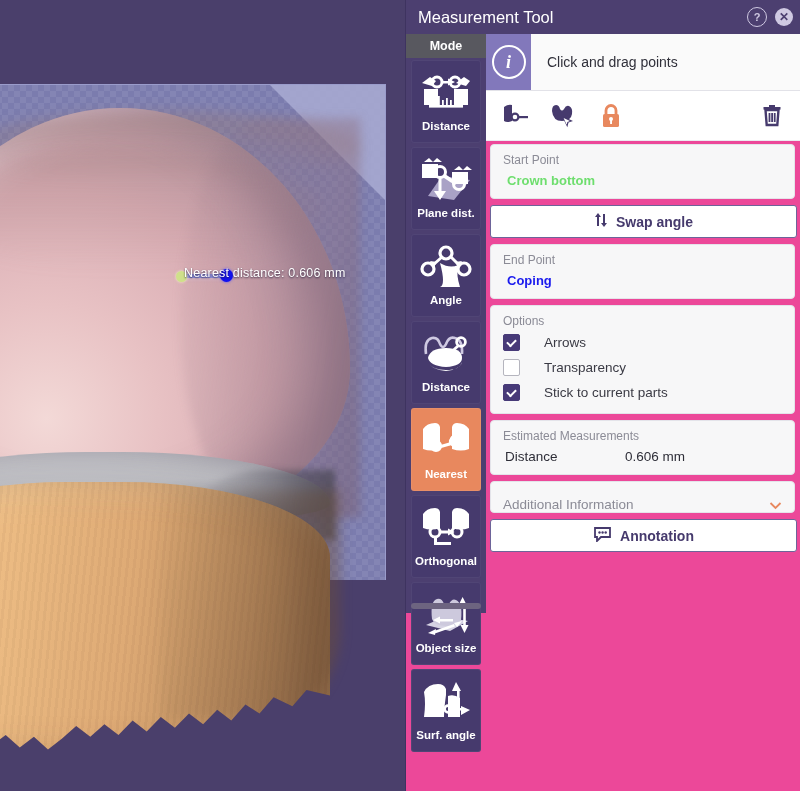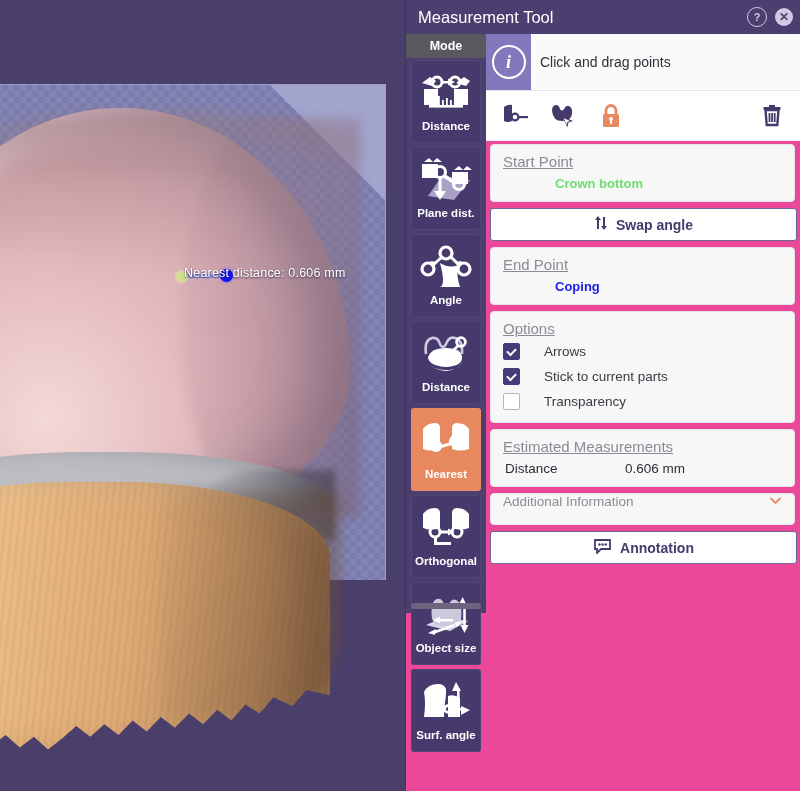--- a/index.html
+++ b/index.html
@@ -124,48 +124,48 @@
   .mode-ico svg{display:block;}
   .mode-label{color:#fff;font-size:11.5px;font-weight:bold;line-height:1;padding-bottom:5px;}
   .rail-scroll{position:absolute;left:5px;bottom:4px;width:70px;height:6px;background:#6d6480;border-radius:3px;}
 
   
   .content{flex:1;position:relative;padding:0;}
 
   .infobar{display:flex;align-items:stretch;height:56px;background:#fafafa;border-bottom:1px solid #e2e2e8;}
   .infobar-ico{width:45px;background:#8278bb;display:flex;align-items:center;justify-content:center;}
   .i-circle{width:30px;height:30px;border-radius:50%;border:2.2px solid #fff;color:#fff;display:flex;align-items:center;justify-content:center;font-family:"Liberation Serif",serif;font-style:italic;font-size:18px;font-weight:bold;}
-  .infobar-text{flex:1;display:flex;align-items:center;padding-left:9px;color:#30303a;font-size:14px;}
+  .infobar-text{flex:1;display:flex;align-items:center;padding-left:16px;color:#30303a;font-size:14px;}
 
   .toolrow{height:49px;background:#fff;display:flex;align-items:center;padding:0 14px;gap:18px;border-bottom:1px solid #ebebf0;}
   .toolrow .spacer{flex:1;}
   .tool-ico{width:30px;height:30px;display:flex;align-items:center;justify-content:center;cursor:pointer;}
 
   .scroller{position:absolute;left:0;top:106px;right:0;bottom:0;padding:4px 6px 0 4px;}
 
   .card{background:#f7f7f8;border:1px solid #e4e4ea;border-radius:4px;margin-bottom:6px;padding:8px 12px 10px;}
-  .card-title{color:#8b8b96;font-size:15px;margin-bottom:6px;text-decoration:underline;}
-  .pt-value{font-size:13px;font-weight:bold;padding-left:4px;margin-left:48px;}
+  .card-title{color:#8b8b96;font-size:12px;margin-bottom:6px;}
+  .pt-value{font-size:13px;font-weight:bold;padding-left:4px;}
   .pt-start{color:#6ede6e;}
   .pt-end{color:#1a1aee;}
 
   .btn{width:100%;background:#fff;border:1px solid #6d6499;border-radius:3px;height:31px;display:flex;align-items:center;justify-content:center;gap:8px;color:#463a6d;font-size:14px;font-weight:bold;cursor:pointer;margin-bottom:6px;}
 
   .opt-row{display:flex;align-items:center;gap:24px;margin-bottom:8px;cursor:pointer;}
   .opt-row:last-child{margin-bottom:2px;}
   .cb{width:15px;height:15px;border-radius:2px;border:1.6px solid #b5b5be;background:#fff;display:flex;align-items:center;justify-content:center;flex:none;}
   .cb.on{background:#473a78;border-color:#473a78;}
   .cb.on::after{content:"";width:7px;height:4px;border-left:2px solid #fff;border-bottom:2px solid #fff;transform:rotate(-45deg);margin-top:-2px;}
   .opt-label{color:#3a3a44;font-size:13.5px;}
 
   .meas-row{display:flex;align-items:center;font-size:13.5px;color:#2e2e38;padding-left:2px;}
   .meas-row .k{width:120px;}
   .meas-row .v{font-weight:400;}
 
-  .addinfo{background:#f7f7f8;border:1px solid #e4e4ea;border-radius:4px;height:30px;display:flex;align-items:flex-start;justify-content:space-between;padding:0 12px;margin-bottom:6px;cursor:pointer;}
+  .addinfo{background:#f7f7f8;border:1px solid #e4e4ea;border-radius:4px;height:30px;display:flex;align-items:flex-end;justify-content:space-between;padding:0 12px;margin-bottom:6px;cursor:pointer;}
   .addinfo span.t{color:#8b8b96;font-size:13.5px;}
   .chev{color:#e8885e;font-size:13px;line-height:1;}
 </style>
 </head>
 <body>
 
 <div id="root">
 
   <div class="viewport">
     <div class="plane">
@@ -398,26 +398,26 @@
           </div>
 
           <div class="card">
             <div class="card-title">Options</div>
 
             <div class="opt-row">
               <div class="cb on"></div>
               <div class="opt-label">Arrows</div>
             </div>
             <div class="opt-row">
+              <div class="cb"></div>
+              <div class="opt-label">Transparency</div>
+            </div>
+            <div class="opt-row">
               <div class="cb on"></div>
               <div class="opt-label">Stick to current parts</div>
-            </div>
-            <div class="opt-row">
-              <div class="cb"></div>
-              <div class="opt-label">Transparency</div>
             </div>
           </div>
 
           <div class="card">
             <div class="card-title">Estimated Measurements</div>
             <div class="meas-row">
               <span class="k">Distance</span>
               <span class="v">0.606 mm</span>
             </div>
           </div>

